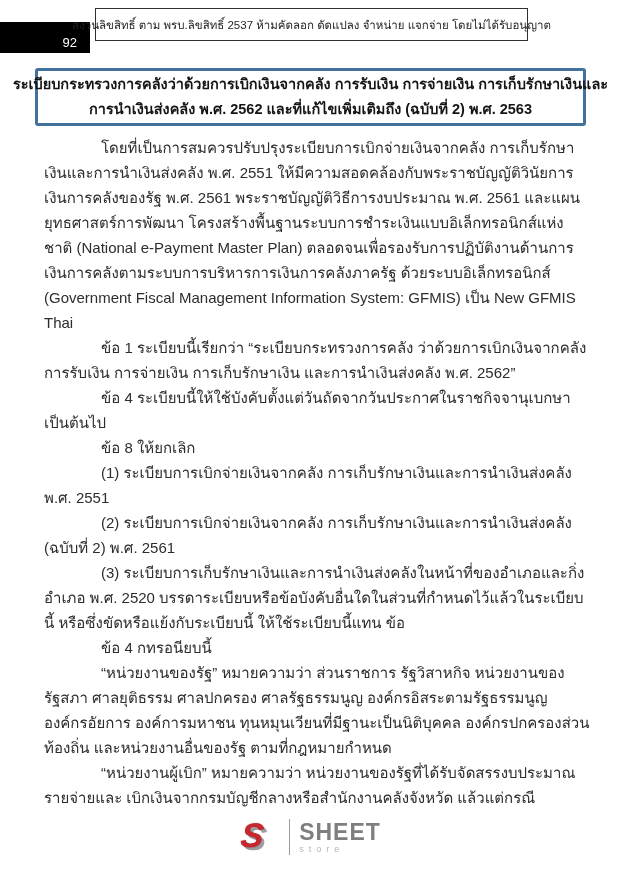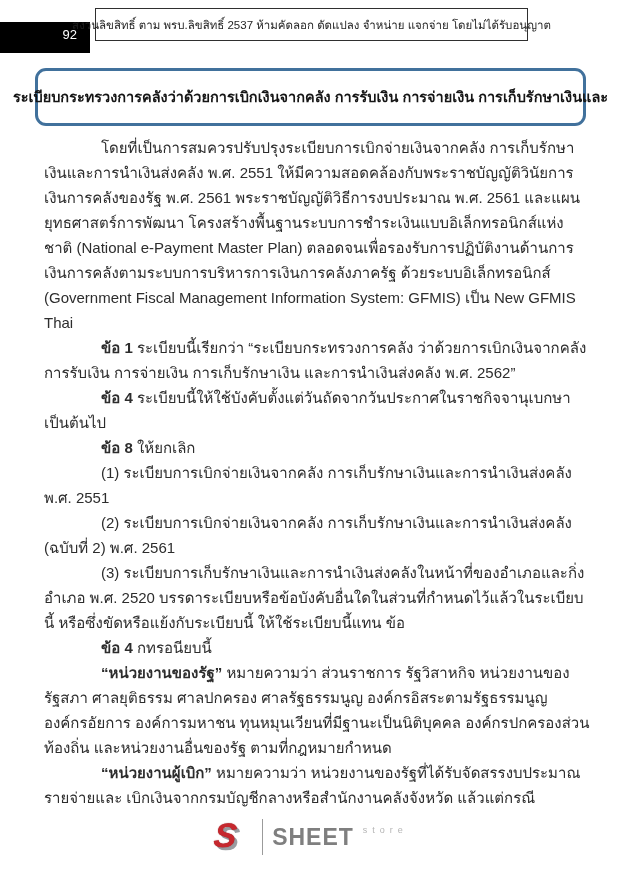--- a/index.html
+++ b/index.html
@@ -7,87 +7,88 @@
     width:621px;height:878px;background:#ffffff;position:relative;overflow:hidden;
     font-family:"Liberation Sans","DejaVu Sans",sans-serif;
     -webkit-font-smoothing:antialiased;
   }
   .page{position:absolute;inset:0;background:#fff;}
 
   
   .page-tab{
     position:absolute;left:0;top:22px;width:90px;height:31px;background:#000;
     display:flex;align-items:flex-end;justify-content:flex-end;
-    padding:0 13px 12px 0;box-sizing:border-box;
+    padding:0 13px 4px 0;box-sizing:border-box;
   }
   .page-tab span{color:#fff;font-size:13px;line-height:1;}
 
   
   .copy-box{
     position:absolute;left:95px;top:8px;width:433px;height:33px;
     border:1.5px solid #2f2f2f;box-sizing:border-box;
     display:flex;align-items:center;justify-content:center;background:#fff;
   }
   .copy-box span{font-size:11.5px;color:#1f1f1f;white-space:nowrap;}
 
   
   .title-box{
     position:absolute;left:35px;top:68px;width:551px;height:58px;
-    border:3px solid #41719c;border-radius:11px;box-sizing:border-box;
+    border:3px solid #41719c;border-radius:3px;box-sizing:border-box;
     display:flex;flex-direction:column;align-items:center;justify-content:center;
     background:#fff;
   }
   .title-box div{
     font-size:14.5px;font-weight:bold;color:#151515;line-height:25px;text-align:center;
     white-space:nowrap;
   }
 
   
   .doc-body{
     position:absolute;left:44px;top:135px;width:546px;
     font-size:15px;line-height:25px;color:#2d2d2d;text-align:left;
   }
   .doc-body p.para{margin:0;text-indent:57px;}
-  .doc-body .b{font-weight:bold;}
+  .doc-body .b{font-weight:normal;}
 
   
   .footer-logo{
     position:absolute;left:0;right:0;top:812px;height:50px;
     display:flex;align-items:center;justify-content:center;gap:9px;
   }
   .s-mark{position:relative;width:40px;height:42px;flex:0 0 auto;}
   .s-mark .s-back{
     position:absolute;left:4px;top:5px;font-size:34px;line-height:34px;font-weight:bold;
     font-style:italic;color:#9a9da1;transform:skewX(-6deg);
   }
   .s-mark .s-front{
     position:absolute;left:1px;top:2px;font-size:34px;line-height:34px;font-weight:bold;
     font-style:italic;color:#c6282e;transform:skewX(-6deg);
     text-shadow:0 0 1px #8c1b20;
   }
   .logo-divider{width:1px;height:36px;background:#9b9b9b;flex:0 0 auto;}
-  .logo-words{display:flex;flex-direction:row;align-items:flex-start;}
+  .logo-words{display:flex;flex-direction:column;align-items:flex-start;}
   .logo-words .brand{font-size:23px;font-weight:bold;color:#7f7f7f;letter-spacing:1px;line-height:24px;}
-  .logo-words .sub{font-size:9px;color:#b5b5b5;letter-spacing:5px;line-height:11px;margin-left:9px;}
+  .logo-words .sub{font-size:9px;color:#b5b5b5;letter-spacing:5px;line-height:11px;margin-left:0;}
 </style>
 </head>
 <body>
 
 <div class="page">
 
   <div class="page-tab">
     <span>92</span>
   </div>
 
   <div class="copy-box">
     <span>สงวนลิขสิทธิ์ ตาม พรบ.ลิขสิทธิ์ 2537 ห้ามคัดลอก ดัดแปลง จำหน่าย แจกจ่าย โดยไม่ได้รับอนุญาต</span>
   </div>
 
   <div class="title-box" style="border-color: rgb(65, 113, 156);">
     <div>ระเบียบกระทรวงการคลังว่าด้วยการเบิกเงินจากคลัง การรับเงิน การจ่ายเงิน การเก็บรักษาเงินและ</div>
+    <div>การนำเงินส่งคลัง พ.ศ. 2562 และที่แก้ไขเพิ่มเติมถึง (ฉบับที่ 2) พ.ศ. 2563</div>
   </div>
 
   <div class="doc-body">
       <p class="para"><span>โดยที่เป็นการสมควรปรับปรุงระเบียบการเบิกจ่ายเงินจากคลัง การเก็บรักษาเงินและการนำเงินส่งคลัง พ.ศ. 2551 ให้มีความสอดคล้องกับพระราชบัญญัติวินัยการเงินการคลังของรัฐ พ.ศ. 2561 พระราชบัญญัติวิธีการงบประมาณ พ.ศ. 2561 และแผนยุทธศาสตร์การพัฒนา โครงสร้างพื้นฐานระบบการชำระเงินแบบอิเล็กทรอนิกส์แห่งชาติ (National e-Payment Master Plan) ตลอดจนเพื่อรองรับการปฏิบัติงานด้านการเงินการคลังตามระบบการบริหารการเงินการคลังภาครัฐ ด้วยระบบอิเล็กทรอนิกส์ (Government Fiscal Management Information System: GFMIS) เป็น New GFMIS Thai</span></p>
       <p class="para"><span class="b">ข้อ 1</span><span> ระเบียบนี้เรียกว่า “ระเบียบกระทรวงการคลัง ว่าด้วยการเบิกเงินจากคลัง การรับเงิน การจ่ายเงิน การเก็บรักษาเงิน และการนำเงินส่งคลัง พ.ศ. 2562”</span></p>
       <p class="para"><span class="b">ข้อ 4</span><span> ระเบียบนี้ให้ใช้บังคับตั้งแต่วันถัดจากวันประกาศในราชกิจจานุเบกษาเป็นต้นไป</span></p>
       <p class="para"><span class="b">ข้อ 8</span><span> ให้ยกเลิก</span></p>
       <p class="para"><span>(1) ระเบียบการเบิกจ่ายเงินจากคลัง การเก็บรักษาเงินและการนำเงินส่งคลัง พ.ศ. 2551</span></p>
       <p class="para"><span>(2) ระเบียบการเบิกจ่ายเงินจากคลัง การเก็บรักษาเงินและการนำเงินส่งคลัง (ฉบับที่ 2) พ.ศ. 2561</span></p>
       <p class="para"><span>(3) ระเบียบการเก็บรักษาเงินและการนำเงินส่งคลังในหน้าที่ของอำเภอและกิ่งอำเภอ พ.ศ. 2520 บรรดาระเบียบหรือข้อบังคับอื่นใดในส่วนที่กำหนดไว้แล้วในระเบียบนี้ หรือซึ่งขัดหรือแย้งกับระเบียบนี้ ให้ใช้ระเบียบนี้แทน ข้อ</span></p>

